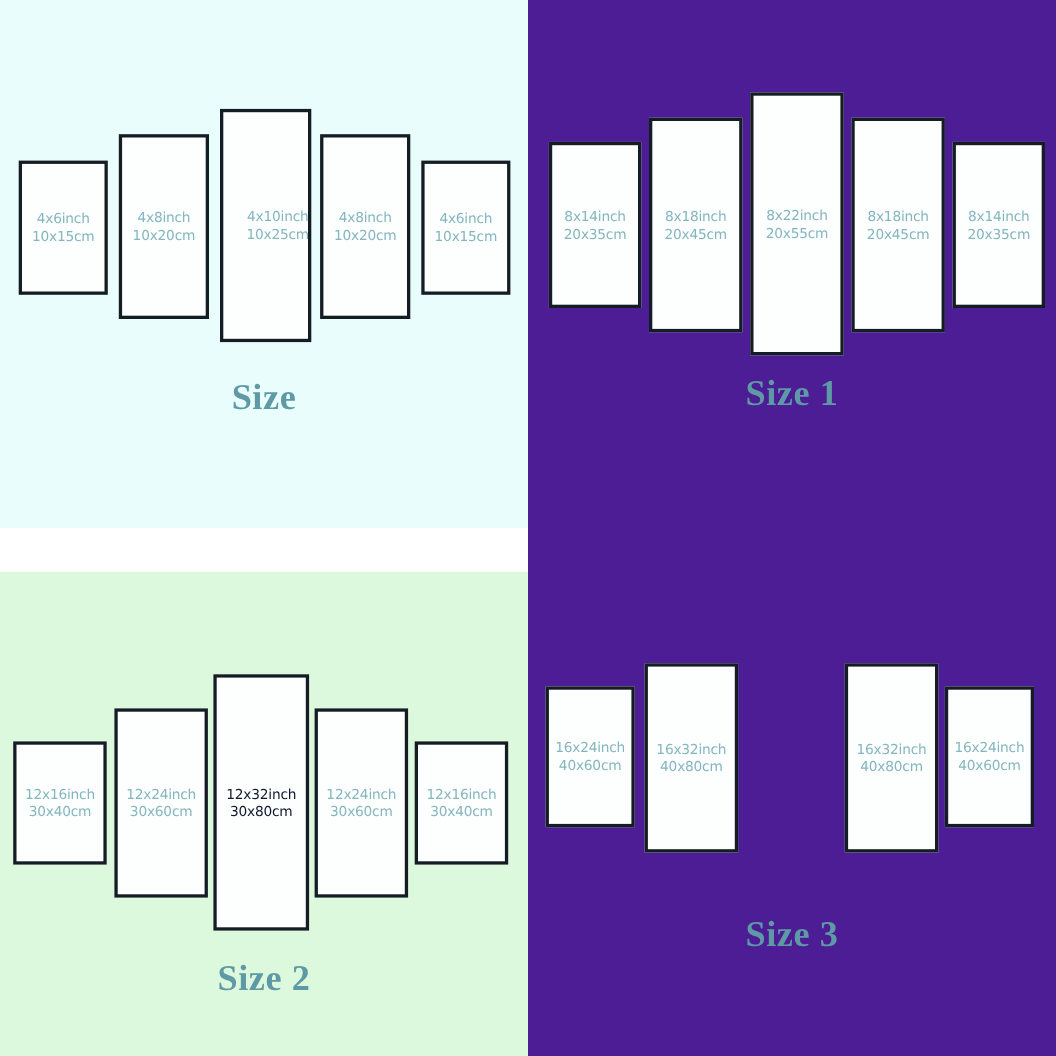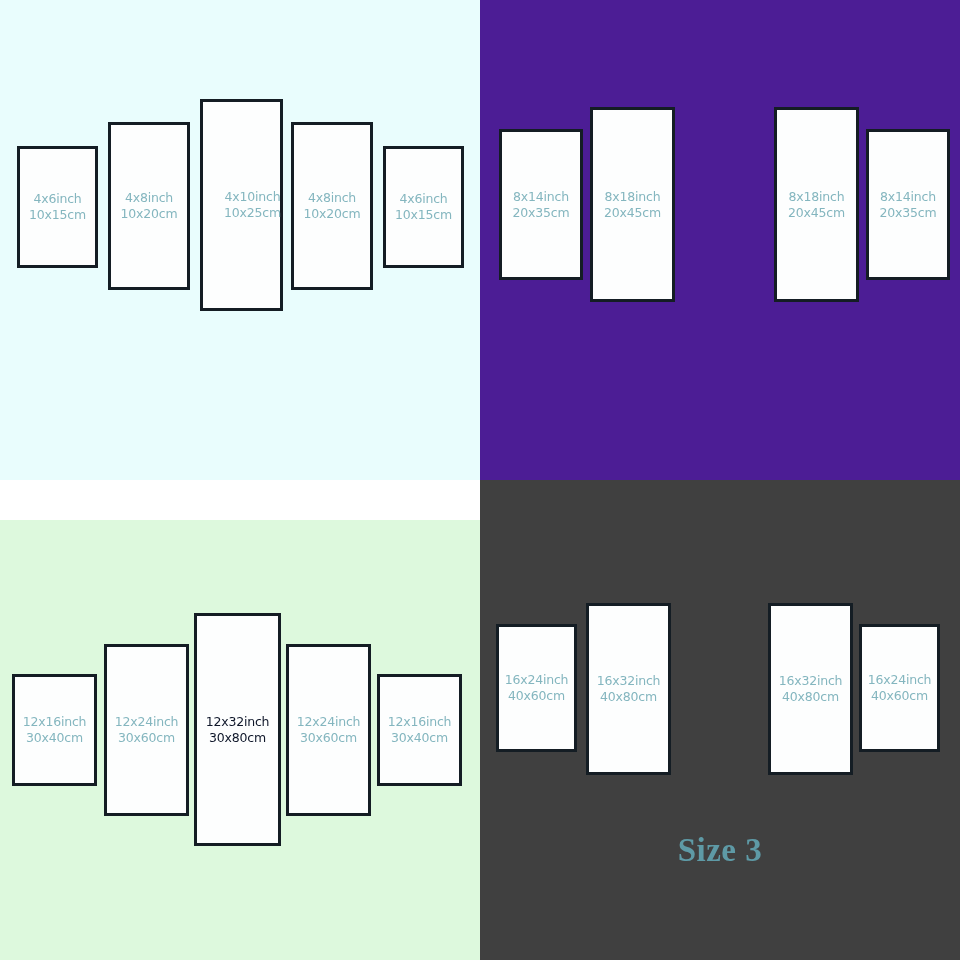--- a/index.html
+++ b/index.html
@@ -67,53 +67,59 @@
       </div>
       <div class="panel" style="left: 200px; top: 99px; width: 83px; height: 212px; border-color: rgb(20, 29, 36); background: rgb(253, 254, 254);">
         <div class="plabel" style="color: rgb(132, 182, 191); margin-left: 22px;"><span class="inch">4x10inch</span><span class="cm">10x25cm</span></div>
       </div>
       <div class="panel" style="left: 291px; top: 122px; width: 82px; height: 168px; border-color: rgb(20, 29, 36); background: rgb(253, 254, 254);">
         <div class="plabel" style="color: rgb(132, 182, 191);"><span class="inch">4x8inch</span><span class="cm">10x20cm</span></div>
       </div>
       <div class="panel" style="left: 383px; top: 146px; width: 81px; height: 122px; border-color: rgb(20, 29, 36); background: rgb(253, 254, 254);">
         <div class="plabel" style="color: rgb(132, 182, 191);"><span class="inch">4x6inch</span><span class="cm">10x15cm</span></div>
       </div>
+      <div class="qtitle" style="top: 344px; color: rgb(94, 154, 166);">Size</div>
     </div>
     <div class="quadrant" style="background: #4c1d95;">
       <div class="panel" style="left: 19px; top: 129px; width: 84px; height: 151px; border-color: rgb(20, 29, 36); background: rgb(253, 254, 254);">
         <div class="plabel" style="color: rgb(132, 182, 191);"><span class="inch">8x14inch</span><span class="cm">20x35cm</span></div>
       </div>
       <div class="panel" style="left: 110px; top: 107px; width: 85px; height: 195px; border-color: rgb(20, 29, 36); background: rgb(253, 254, 254);">
         <div class="plabel" style="color: rgb(132, 182, 191);"><span class="inch">8x18inch</span><span class="cm">20x45cm</span></div>
       </div>
+      <div class="panel" style="left: 202px; top: 84px; width: 85px; height: 239px; border-color: rgb(20, 29, 36); background: rgb(253, 254, 254);">
+        <div class="plabel" style="color: rgb(132, 182, 191);"><span class="inch">8x22inch</span><span class="cm">20x55cm</span></div>
+      </div>
       <div class="panel" style="left: 294px; top: 107px; width: 85px; height: 195px; border-color: rgb(20, 29, 36); background: rgb(253, 254, 254);">
         <div class="plabel" style="color: rgb(132, 182, 191);"><span class="inch">8x18inch</span><span class="cm">20x45cm</span></div>
       </div>
       <div class="panel" style="left: 386px; top: 129px; width: 84px; height: 151px; border-color: rgb(20, 29, 36); background: rgb(253, 254, 254);">
         <div class="plabel" style="color: rgb(132, 182, 191);"><span class="inch">8x14inch</span><span class="cm">20x35cm</span></div>
       </div>
+      <div class="qtitle" style="top: 340px; color: rgb(94, 154, 166);">Size 1</div>
     </div>
     <div class="quadrant" style="background: rgb(221, 249, 221); margin-top: 40px;">
       <div class="panel" style="left: 12px; top: 154px; width: 85px; height: 112px; border-color: rgb(20, 29, 36); background: rgb(253, 254, 254);">
         <div class="plabel" style="color: rgb(132, 182, 191);"><span class="inch">12x16inch</span><span class="cm">30x40cm</span></div>
       </div>
       <div class="panel" style="left: 104px; top: 124px; width: 85px; height: 172px; border-color: rgb(20, 29, 36); background: rgb(253, 254, 254);">
         <div class="plabel" style="color: rgb(132, 182, 191);"><span class="inch">12x24inch</span><span class="cm">30x60cm</span></div>
       </div>
       <div class="panel" style="left: 194px; top: 93px; width: 87px; height: 233px; border-color: rgb(20, 29, 36); background: rgb(253, 254, 254);">
         <div class="plabel" style="color: #0f172a;"><span class="inch">12x32inch</span><span class="cm">30x80cm</span></div>
       </div>
       <div class="panel" style="left: 286px; top: 124px; width: 85px; height: 172px; border-color: rgb(20, 29, 36); background: rgb(253, 254, 254);">
         <div class="plabel" style="color: rgb(132, 182, 191);"><span class="inch">12x24inch</span><span class="cm">30x60cm</span></div>
       </div>
       <div class="panel" style="left: 377px; top: 154px; width: 85px; height: 112px; border-color: rgb(20, 29, 36); background: rgb(253, 254, 254);">
         <div class="plabel" style="color: rgb(132, 182, 191);"><span class="inch">12x16inch</span><span class="cm">30x40cm</span></div>
       </div>
+      <div class="qtitle" style="top: 352px; color: rgb(94, 154, 166);">Size 2</div>
     </div>
-    <div class="quadrant" style="background: #404040; text-decoration: underline;">
+    <div class="quadrant" style="background: #4c1d95; text-decoration: underline;">
       <div class="panel" style="left: 16px; top: 144px; width: 81px; height: 128px; border-color: rgb(20, 29, 36); background: rgb(253, 254, 254);">
         <div class="plabel" style="color: rgb(132, 182, 191);"><span class="inch">16x24inch</span><span class="cm">40x60cm</span></div>
       </div>
       <div class="panel" style="left: 106px; top: 123px; width: 85px; height: 172px; border-color: rgb(20, 29, 36); background: rgb(253, 254, 254);">
         <div class="plabel" style="color: rgb(132, 182, 191);"><span class="inch">16x32inch</span><span class="cm">40x80cm</span></div>
       </div>
       <div class="panel" style="left: 288px; top: 123px; width: 85px; height: 172px; border-color: rgb(20, 29, 36); background: rgb(253, 254, 254);">
         <div class="plabel" style="color: rgb(132, 182, 191);"><span class="inch">16x32inch</span><span class="cm">40x80cm</span></div>
       </div>
       <div class="panel" style="left: 379px; top: 144px; width: 81px; height: 128px; border-color: rgb(20, 29, 36); background: rgb(253, 254, 254);">

